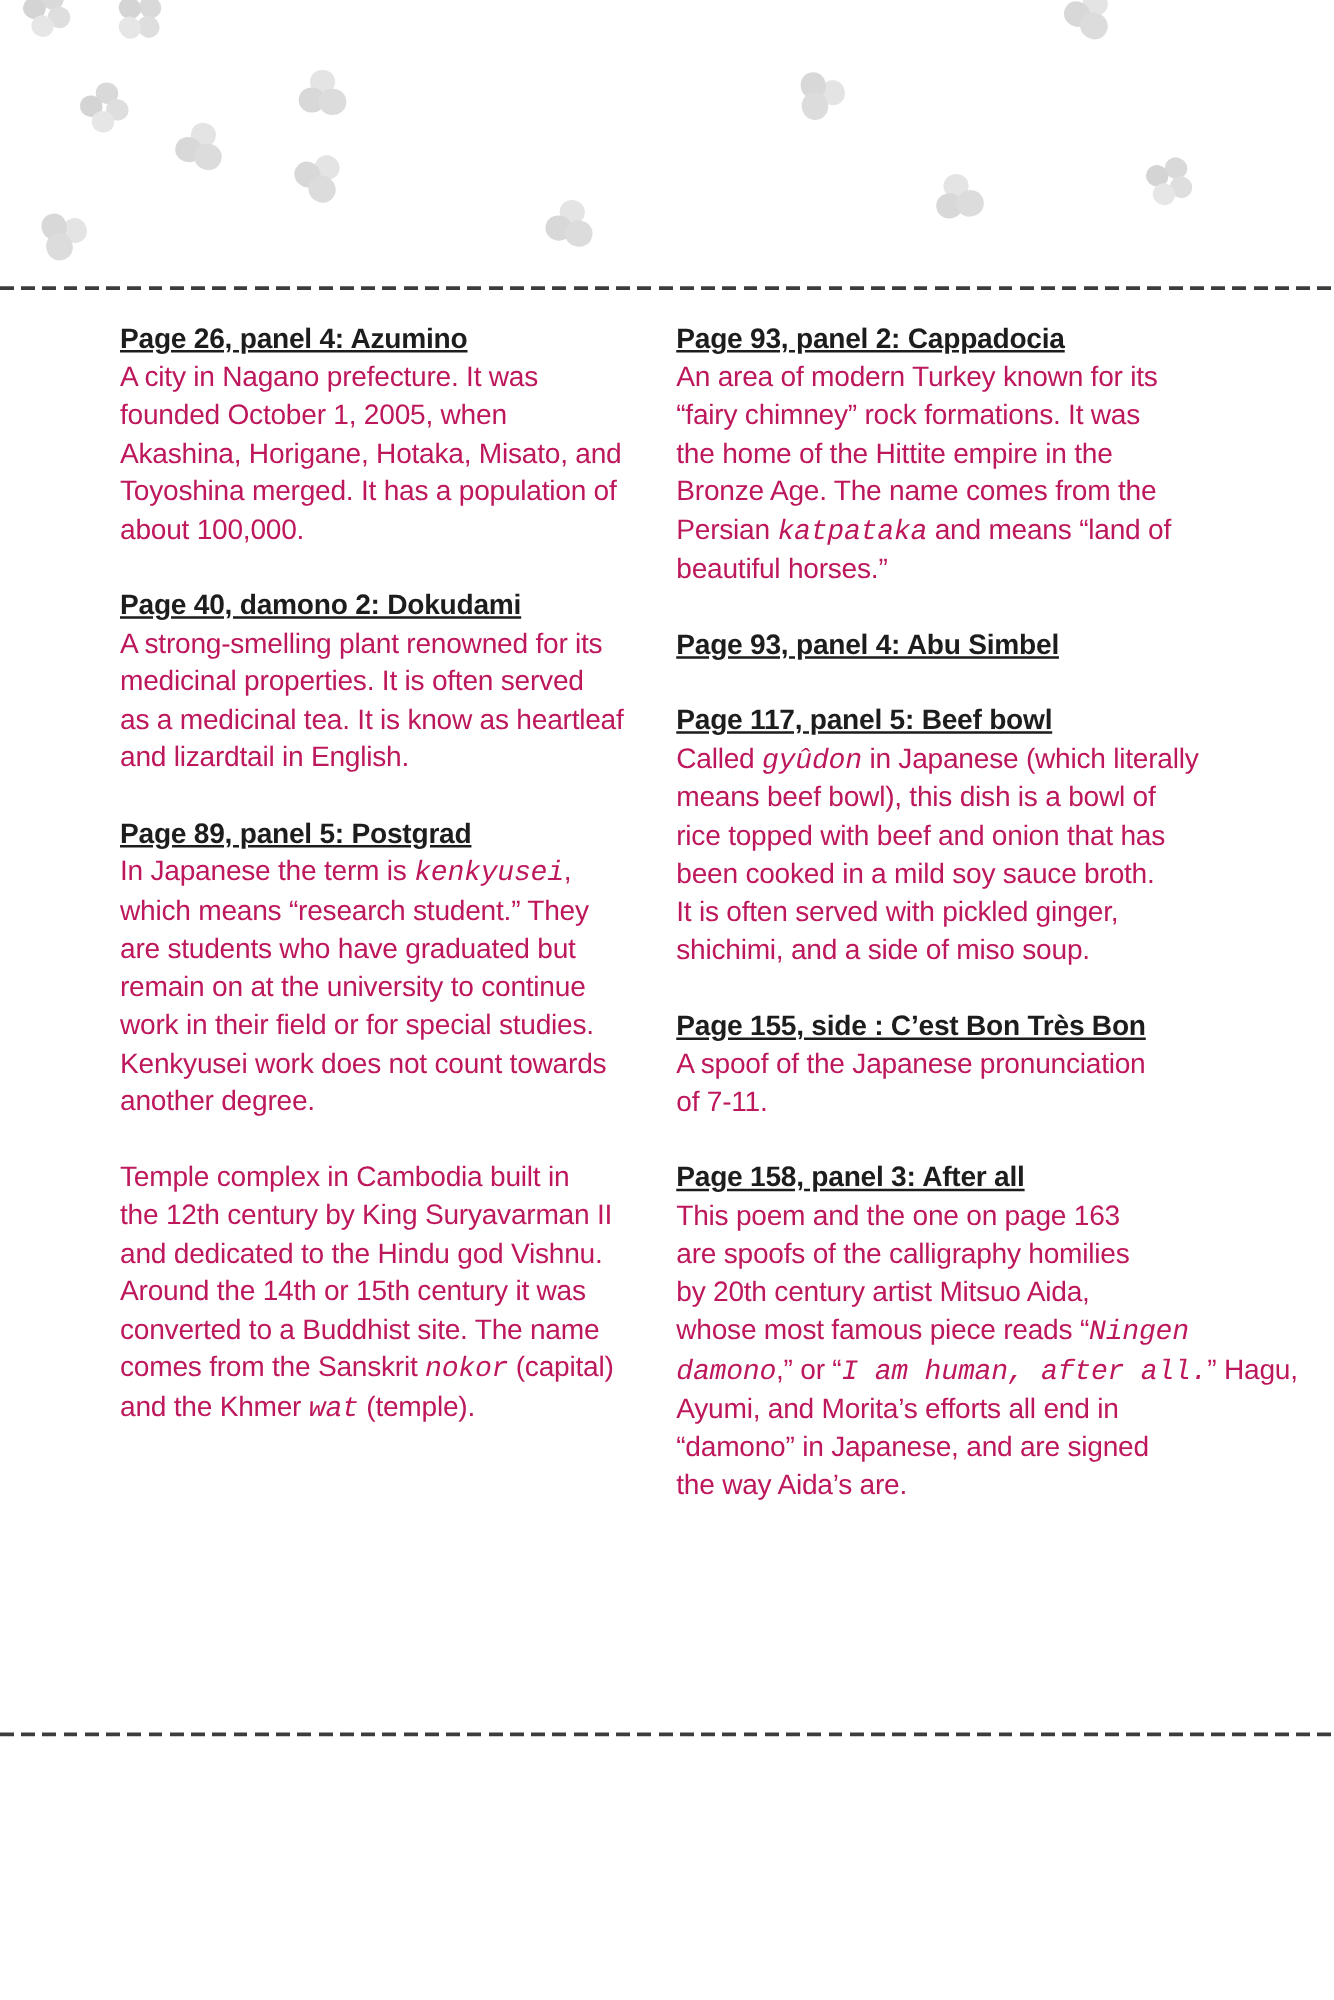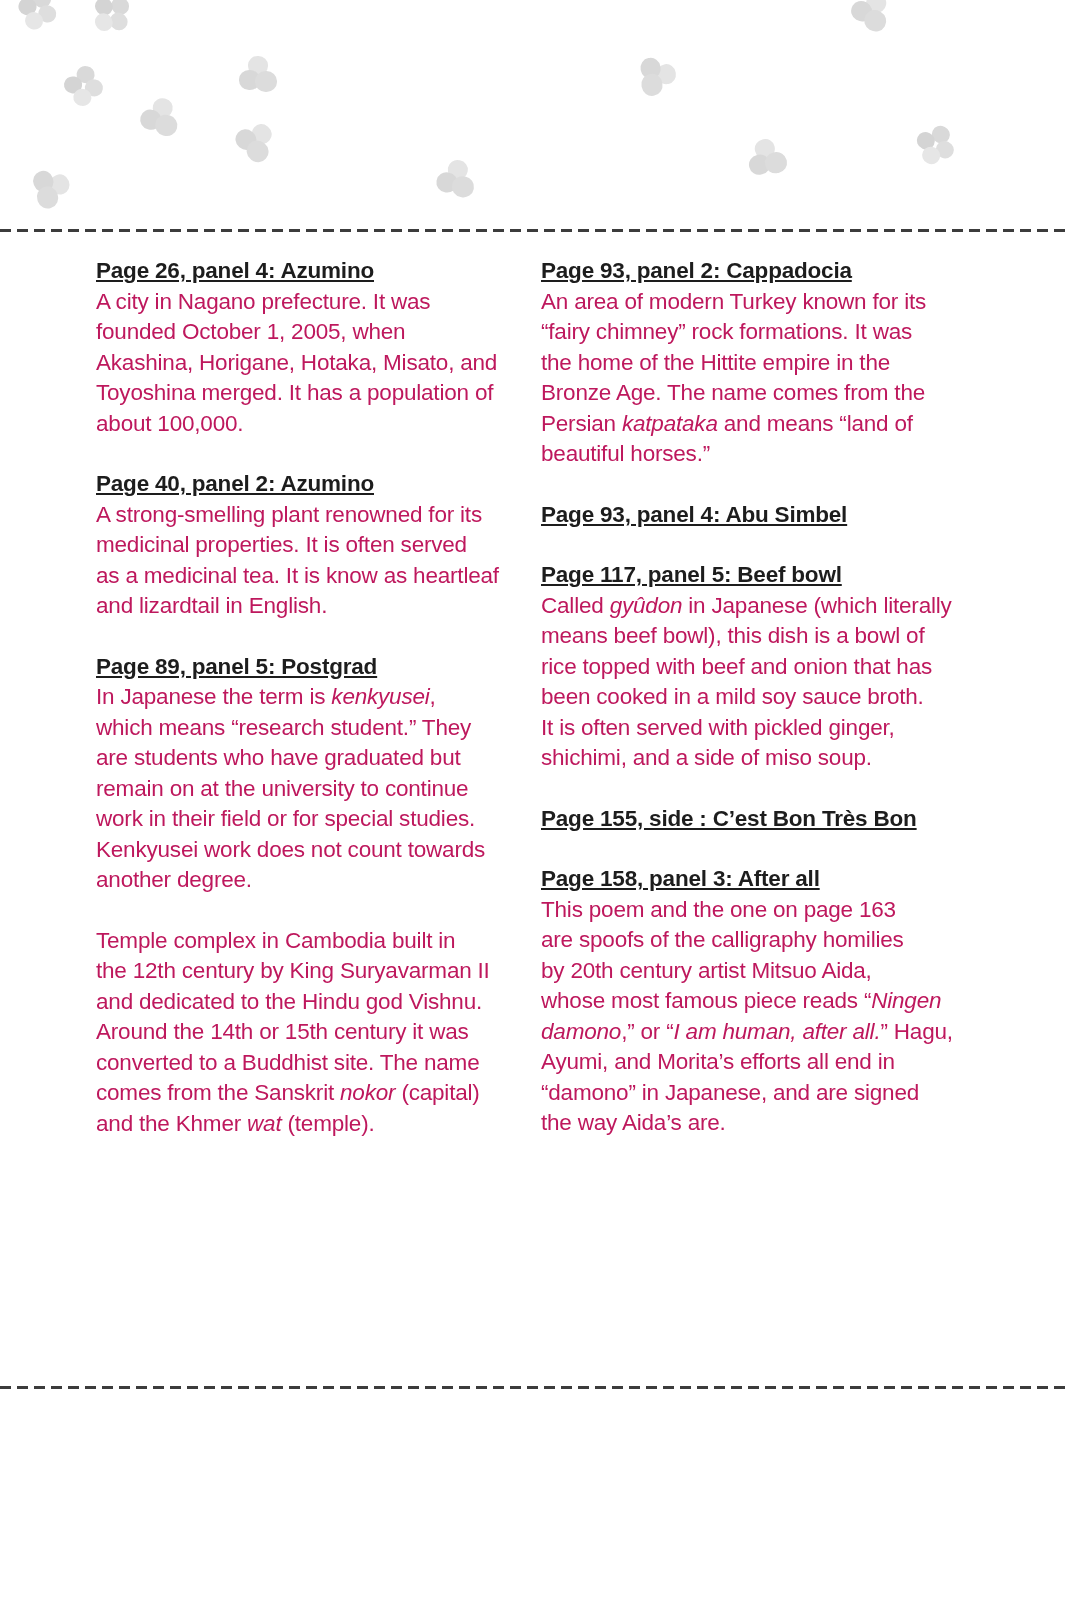--- a/index.html
+++ b/index.html
@@ -39,21 +39,21 @@
 
   .entry { margin: 0 0 30px 0; }
   .entry-heading {
     margin: 0; font-size: 22.5px; font-weight: 700;
     line-height: 30.5px; letter-spacing: -0.2px; color: #1d1d1d; text-decoration: underline;
   }
   .entry-body {
     margin: 0; font-size: 22.5px; font-weight: 400;
     line-height: 30.5px; letter-spacing: -0.2px; color: #be185d;
   }
-  .entry-body i { font-style: italic; }
+  .entry-body i { font-style: italic; font-family: Liberation Mono, monospace; }
 </style>
 </head>
 <body>
 
 <div class="clover c4" style="left:18px;  top:-10px; transform:rotate(20deg)">
     <i class="l1"></i>
     <i class="l2"></i>
     <i class="l3"></i>
     <i class="l4"></i>
   </div>
@@ -118,21 +118,21 @@
 
 <div class="dash-line" id="dash-top"></div>
 <div class="dash-line" id="dash-bottom"></div>
 
 <div class="note-col" id="col-left">
     <section class="entry">
       <h2 class="entry-heading">Page 26, panel 4: Azumino</h2>
       <p class="entry-body">A city in Nagano prefecture. It was<br>founded October 1, 2005, when<br>Akashina, Horigane, Hotaka, Misato, and<br>Toyoshina merged. It has a population of<br>about 100,000.</p>
     </section>
     <section class="entry">
-      <h2 class="entry-heading">Page 40, panel 2: Azumino</h2>
+      <h2 class="entry-heading">Page 40, damono 2: Dokudami</h2>
       <p class="entry-body">A strong-smelling plant renowned for its<br>medicinal properties. It is often served<br>as a medicinal tea. It is know as heartleaf<br>and lizardtail in English.</p>
     </section>
     <section class="entry">
       <h2 class="entry-heading">Page 89, panel 5: Postgrad</h2>
       <p class="entry-body">In Japanese the term is <i>kenkyusei</i>,<br>which means “research student.” They<br>are students who have graduated but<br>remain on at the university to continue<br>work in their field or for special studies.<br>Kenkyusei work does not count towards<br>another degree.</p>
     </section>
     <section class="entry">
       <p class="entry-body">Temple complex in Cambodia built in<br>the 12th century by King Suryavarman II<br>and dedicated to the Hindu god Vishnu.<br>Around the 14th or 15th century it was<br>converted to a Buddhist site. The name<br>comes from the Sanskrit <i>nokor</i> (capital)<br>and the Khmer <i>wat</i> (temple).</p>
     </section>
   </div>
@@ -143,18 +143,19 @@
     </section>
     <section class="entry">
       <h2 class="entry-heading">Page 93, panel 4: Abu Simbel</h2>
     </section>
     <section class="entry">
       <h2 class="entry-heading">Page 117, panel 5: Beef bowl</h2>
       <p class="entry-body">Called <i>gyûdon</i> in Japanese (which literally<br>means beef bowl), this dish is a bowl of<br>rice topped with beef and onion that has<br>been cooked in a mild soy sauce broth.<br>It is often served with pickled ginger,<br>shichimi, and a side of miso soup.</p>
     </section>
     <section class="entry">
       <h2 class="entry-heading">Page 155, side : C’est Bon Très Bon</h2>
+      <p class="entry-body">A spoof of the Japanese pronunciation<br>of 7-11.</p>
     </section>
     <section class="entry">
       <h2 class="entry-heading">Page 158, panel 3: After all</h2>
       <p class="entry-body">This poem and the one on page 163<br>are spoofs of the calligraphy homilies<br>by 20th century artist Mitsuo Aida,<br>whose most famous piece reads “<i>Ningen</i><br><i>damono</i>,” or “<i>I am human, after all.</i>” Hagu,<br>Ayumi, and Morita’s efforts all end in<br>“damono” in Japanese, and are signed<br>the way Aida’s are.</p>
     </section>
   </div>
 
 </body></html>

